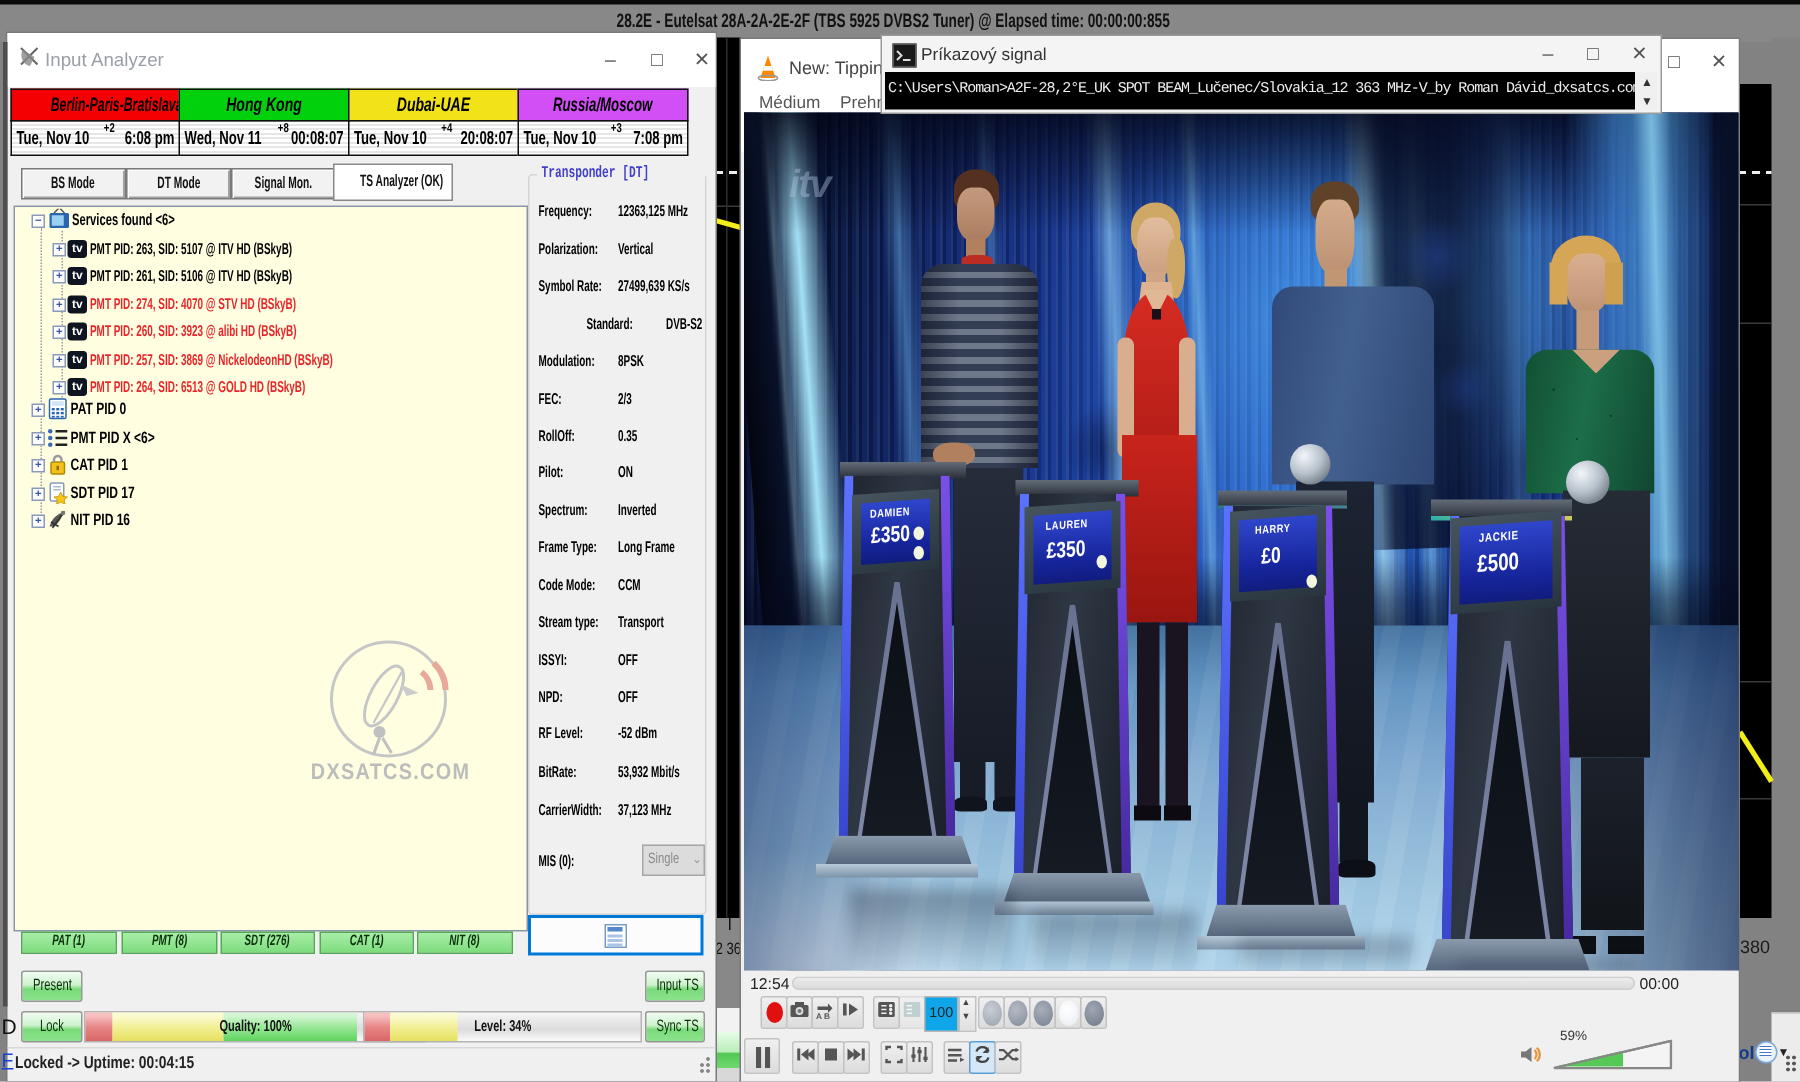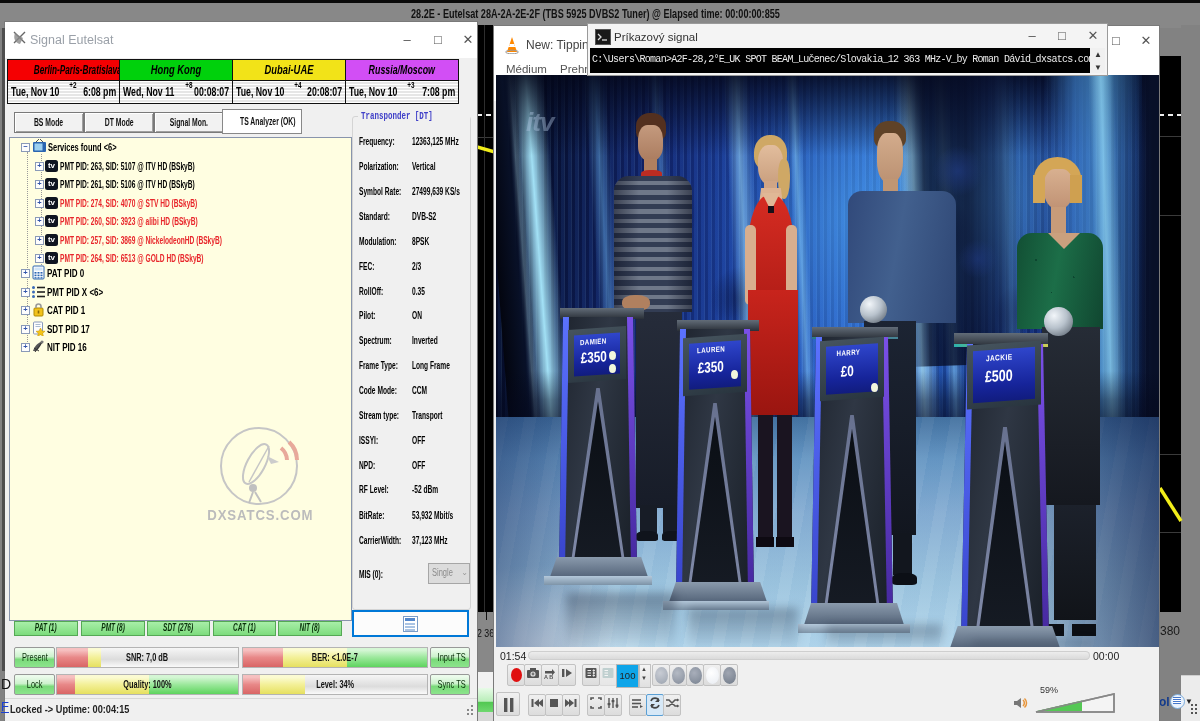--- a/index.html
+++ b/index.html
@@ -315,21 +315,21 @@
       <div class="abs" style="left:90px;top:-26px;width:29px;height:29px;border-radius:50%;background:radial-gradient(circle at 35% 30%,#f2f6fa,#b8c2cc 45%,#737d88 80%);"></div>
       </div>
 
     <div class="abs" style="left:70px;top:518px;width:110px;height:54px;background:linear-gradient(rgba(30,40,60,0.4),rgba(30,40,60,0.04));filter:blur(5px);"></div>
     <div class="abs" style="left:192px;top:533px;width:110px;height:39px;background:linear-gradient(rgba(30,40,60,0.36),rgba(30,40,60,0.04));filter:blur(5px);"></div>
     <div class="abs" style="left:330px;top:550px;width:116px;height:22px;background:linear-gradient(rgba(30,40,60,0.36),rgba(30,40,60,0.06));filter:blur(5px);"></div>
     <div class="abs" style="left:476px;top:566px;width:120px;height:6px;background:linear-gradient(rgba(30,40,60,0.36),rgba(30,40,60,0.1));filter:blur(4px);"></div>
   </div>
 
   <div id="vlcbar" class="abs" style="left:0;top:621px;width:665px;height:74px;background:#f0f0f0;">
-    <div class="abs" style="left:6px;top:3px;font-size:10.5px;color:#222;">01:54</div>
+    <div class="abs" style="left:6px;top:3px;font-size:10.5px;color:#222;">12:54</div>
     <div class="abs" style="left:34px;top:4px;width:562px;height:9px;border-radius:5px;background:linear-gradient(#efefef,#d8d8d8);box-shadow:inset 0 0 0 1px #cfcfcf;"></div>
     <div class="abs" style="left:599px;top:3px;font-size:10.5px;color:#222;">00:00</div>
 
     <div class="vb" style="left:13px;top:17px;">
         <div style="position:absolute;left:2.5px;top:3px;width:11px;height:14px;border-radius:50%;background:#e01010;"></div>
       </div>
     <div class="vb" style="left:30px;top:17px;">
         <svg width="16" height="16" viewBox="0 0 16 16">
           <rect x="2" y="5" width="12" height="8" rx="1" fill="#555"></rect>
           <rect x="5" y="3" width="6" height="3" fill="#555"></rect>
@@ -485,21 +485,21 @@
 </div>
 
 <div id="sa" class="abs win" style="left:5px;top:22px;width:472px;height:699px;background:#f0f0f0;">
   <div class="abs titlebar" style="left:0;top:0;width:472px;height:36px;"></div>
   <div class="abs" style="left:6px;top:8px;width:18px;height:18px;">
     <svg width="18" height="18" viewBox="0 0 18 18">
       <path d="M3,2 L14,13 M3,13 L14,2" stroke="#666" stroke-width="1.4"></path>
       <path d="M4,3 C2,8 4,13 9,14 L12,8 Z" fill="#888" opacity="0.8"></path>
     </svg>
   </div>
-  <div class="abs" style="left:25px;top:11px;font-size:12.5px;color:#9aa0a8;">Signal Eutelsat</div>
+  <div class="abs" style="left:25px;top:11px;font-size:12.5px;color:#9aa0a8;">Input Analyzer</div>
   <div class="wbtn" style="left:395px;top:11px;">–</div>
   <div class="wbtn" style="left:426px;top:11px;">□</div>
   <div class="wbtn" style="left:456px;top:11px;">✕</div>
 
   <div class="ck" style="left:2px;width:111px;background:#f50002;"><span class="cc" style="transform:scaleX(0.63);">Berlin-Paris-Bratislava</span></div>
   <div class="ck" style="left:114px;width:112px;background:#00d10c;"><span class="cc" style="transform:scaleX(0.72);">Hong Kong</span></div>
   <div class="ck" style="left:227px;width:112px;background:#f2e318;"><span class="cc" style="transform:scaleX(0.72);">Dubai-UAE</span></div>
   <div class="ck" style="left:340px;width:112px;border-right:1px solid #111;background:#d24ef5;"><span class="cc" style="transform:scaleX(0.68);">Russia/Moscow</span></div>
   <div class="ct" style="left:2px;width:111px;">
       <span class="ctd">Tue, Nov 10</span>
@@ -656,21 +656,21 @@
       <span>12363,125 MHz</span>
     </div>
   <div class="tprow" style="top:138px;">
       <b>Polarization:</b>
       <span>Vertical</span>
     </div>
   <div class="tprow" style="top:163px;text-align:center;">
       <b>Symbol Rate:</b>
       <span>27499,639 KS/s</span>
     </div>
-  <div class="tprow" style="top:188px;">
+  <div class="tprow" style="top:188px;margin-left:32px;">
       <b>Standard:</b>
       <span>DVB-S2</span>
     </div>
   <div class="tprow" style="top:213px;">
       <b>Modulation:</b>
       <span>8PSK</span>
     </div>
   <div class="tprow" style="top:238px;">
       <b>FEC:</b>
       <span>2/3</span>
@@ -736,35 +736,24 @@
     </div>
   </div>
 
   <div class="pid" style="left:9px;width:62px;"><span class="cc">PAT (1)</span></div>
   <div class="pid" style="left:76px;width:62px;"><span class="cc">PMT (8)</span></div>
   <div class="pid" style="left:142px;width:61px;"><span class="cc">SDT (276)</span></div>
   <div class="pid" style="left:208px;width:61px;"><span class="cc">CAT (1)</span></div>
   <div class="pid" style="left:273px;width:62px;"><span class="cc">NIT (8)</span></div>
 
   <div class="gbtn" style="left:9px;top:625px;width:39px;"><span class="cc">Present</span></div>
-  <div class="sbar" style="left:51px;top:625px;width:181px;">
-    <div class="seg segr" style="left:0;width:31px;"></div>
-    <div class="seg segy" style="left:31px;width:13px;"></div>
-    <div class="txt"><span class="cc">SNR: 7,0 dB</span></div>
-  </div>
-  <div class="sbar" style="left:237px;top:625px;width:184px;">
-    <div class="seg segr" style="left:0;width:40px;"></div>
-    <div class="seg segy" style="left:40px;width:64px;"></div>
-    <div class="seg segg" style="left:104px;width:80px;"></div>
-    <div class="txt"><span class="cc">BER: &lt;1.0E-7</span></div>
-  </div>
   <div class="gbtn" style="left:425px;top:625px;width:38px;"><span class="cc">Input TS</span></div>
 
   <div class="gbtn" style="left:9px;top:652px;width:39px;"><span class="cc">Lock</span></div>
-  <div class="sbar" style="left:51px;top:652px;width:181px;">
+  <div class="sbar" style="left:51px;top:652px;width:181px;padding-left:45px;">
     <div class="seg segr" style="left:0;width:18px;"></div>
     <div class="seg segy" style="left:18px;width:74px;"></div>
     <div class="seg segg" style="left:92px;width:89px;"></div>
     <div class="txt"><span class="cc">Quality: 100%</span></div>
   </div>
   <div class="sbar" style="left:237px;top:652px;width:184px;">
     <div class="seg segr" style="left:0;width:17px;"></div>
     <div class="seg segy" style="left:17px;width:45px;"></div>
     <div class="txt"><span class="cc">Level: 34%</span></div>
   </div>

